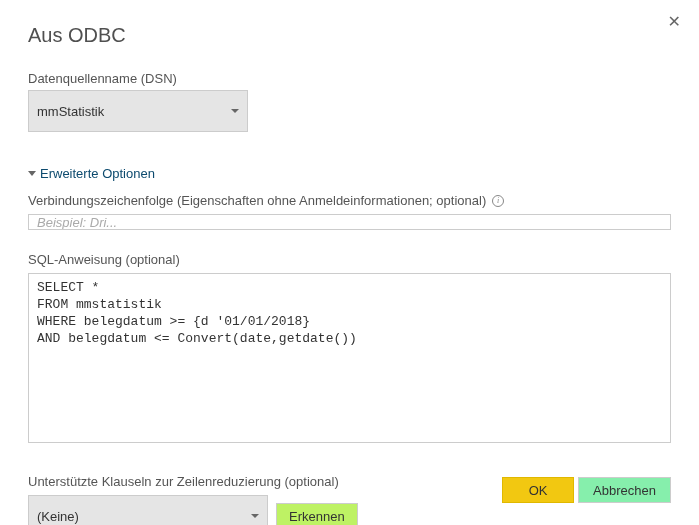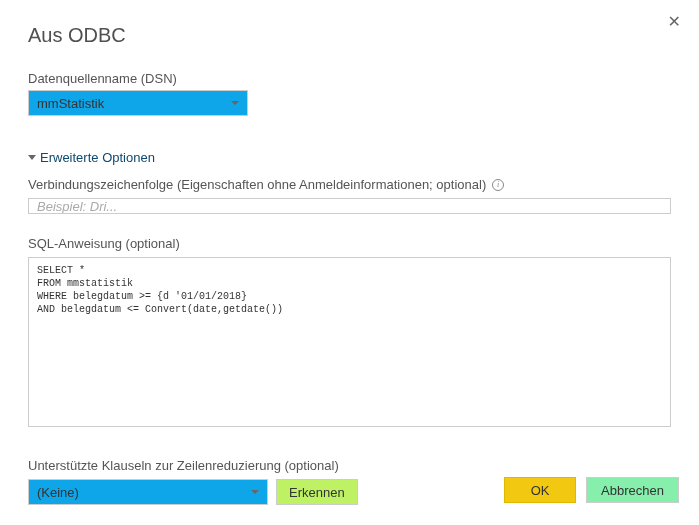--- a/index.html
+++ b/index.html
@@ -54,26 +54,26 @@
       align-items: center;
       justify-content: center;
       font-style: italic;
       font-family: Georgia, serif;
       cursor: pointer;
     }
     .dropdown {
       position: relative;
       width: 220px;
       border: 1px solid #ccc;
-      height: 26px;
+      height: 42px;
       display: flex;
       align-items: center;
       padding: 0 8px;
       cursor: pointer;
-      background: #0ea5e9;
+      background: #e5e5e5;
       font-size: 13px;
       color: #333;
     }
     .dropdown-caret {
       position: absolute;
       right: 8px;
       top: 50%;
       transform: translateY(-50%);
       width: 0;
       height: 0;
@@ -114,21 +114,21 @@
     .text-input::placeholder {
       color: #aaa;
       font-style: italic;
     }
     .sql-area {
       width: 100%;
       height: 170px;
       border: 1px solid #ccc;
       padding: 6px 8px;
       font-family: "Courier New", monospace;
-      font-size: 10px;
+      font-size: 13px;
       color: #333;
       resize: none;
       line-height: 1.3;
       white-space: pre;
       overflow: auto;
     }
     .reduce-row {
       display: flex;
       align-items: center;
       gap: 8px;
@@ -145,23 +145,23 @@
       align-items: center;
       justify-content: center;
       font-family: inherit;
     }
     .btn-small {
       padding: 4px 12px;
     }
     .button-bar {
       position: absolute;
       bottom: 22px;
-      right: 20px;
-      display: flex;
-      gap: 10px;
+      right: 28px;
+      display: flex;
+      gap: 4px;
     }
     .btn-primary {
       background: #f2c811;
       border: 1px solid #e0b800;
       color: #333;
       min-width: 72px;
     }
     .btn-secondary {
       background: #86efac;
       border: 1px solid #ccc;

